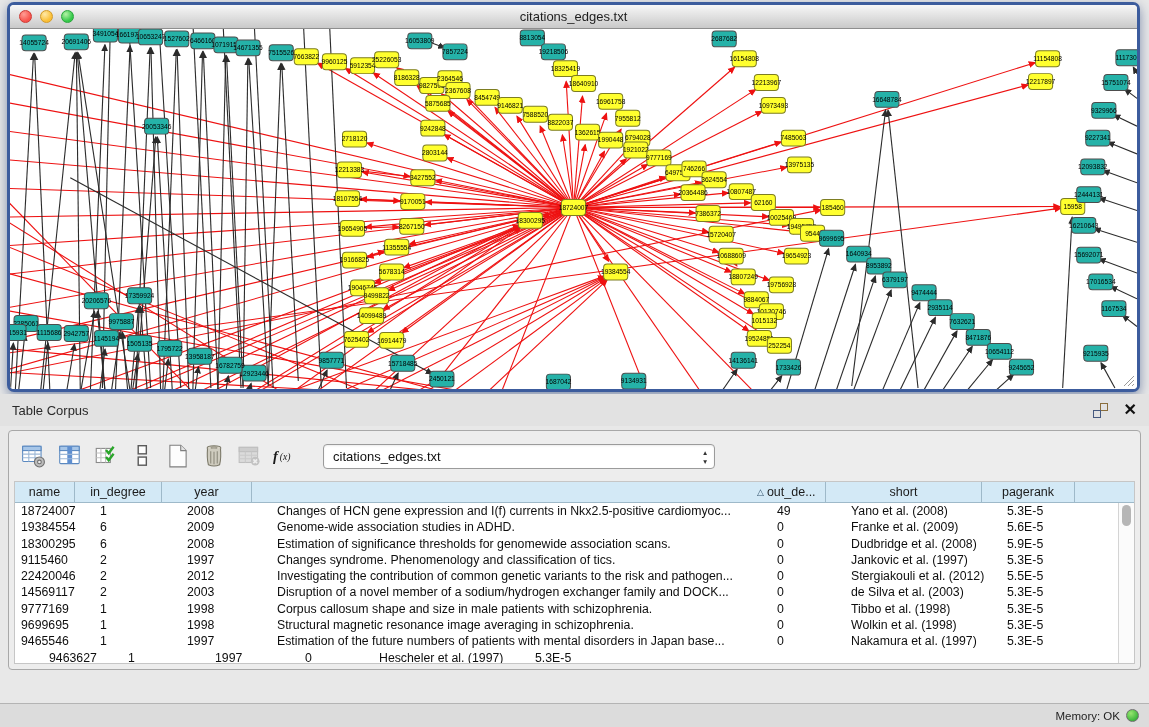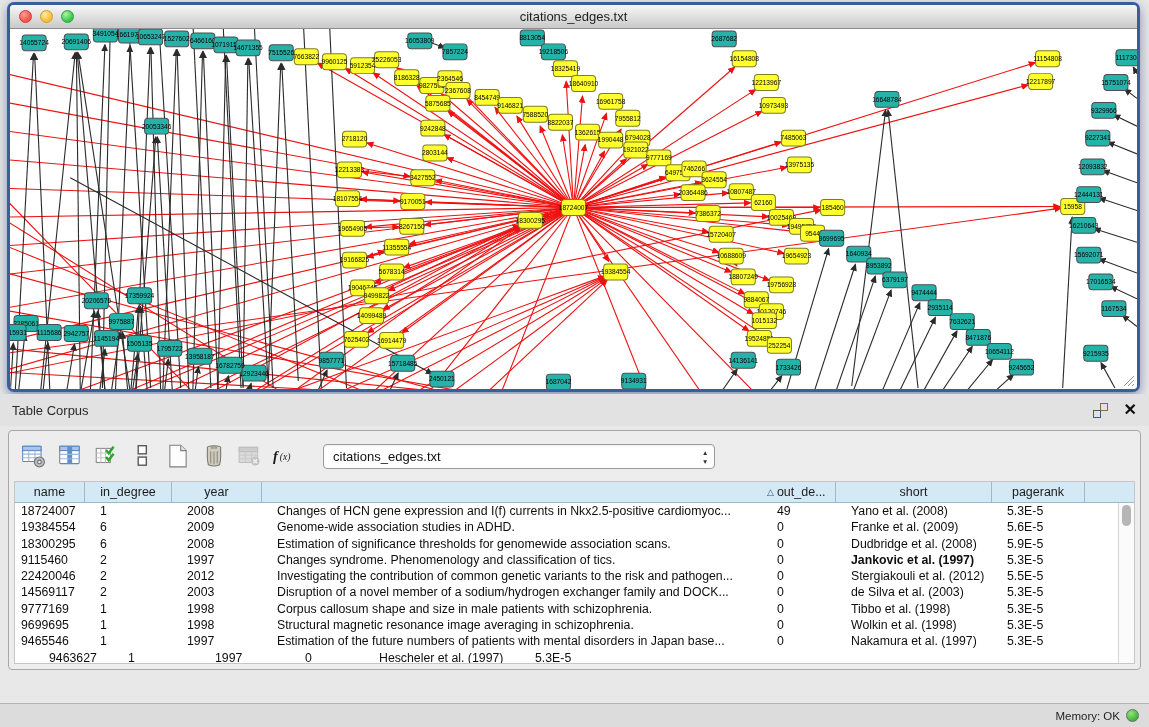--- a/index.html
+++ b/index.html
@@ -876,21 +876,21 @@
           <text x="9" y="16" font-family="Liberation Serif,serif" font-style="italic" font-size="10" fill="#1a1a1a">(x)</text>
         </svg>
       </div>
       <div class="combo">
         <span>citations_edges.txt</span>
         <span class="stepper">▴<br>▾</span>
       </div>
     </div>
   <div class="table-wrap">
     <div class="thead" id="thead">
-        <div class="th" style="width: 70px;">
+        <div class="th" style="width: 60px;">
           <span>name</span>
         </div>
         <div class="th" style="width: 87px;">
           <span>in_degree</span>
         </div>
         <div class="th" style="width: 90px;">
           <span>year</span>
         </div>
         <div class="th" style="width: 500px; margin-top: 44px;">
           <span>title</span>
@@ -933,21 +933,21 @@
           <div class="td" style="width: 74px;">0</div>
           <div class="td" style="width: 156px;">Dudbridge et al. (2008)</div>
           <div class="td" style="width: 93px;">5.9E-5</div>
         </div>
         <div class="tr">
           <div class="td" style="width: 79px;">9115460</div>
           <div class="td" style="width: 87px;">2</div>
           <div class="td" style="width: 90px;">1997</div>
           <div class="td" style="width: 500px;">Changes syndrome. Phenomenology and classification of tics.</div>
           <div class="td" style="width: 74px;">0</div>
-          <div class="td" style="width: 156px; font-weight: bold;">Jankovic et al. (1997)</div>
+          <div class="td" style="width: 156px;">Jankovic et al. (1997)</div>
           <div class="td" style="width: 93px;">5.3E-5</div>
         </div>
         <div class="tr">
           <div class="td" style="width: 79px;">22420046</div>
           <div class="td" style="width: 87px;">2</div>
           <div class="td" style="width: 90px;">2012</div>
           <div class="td" style="width: 500px;">Investigating the contribution of common genetic variants to the risk and pathogen...</div>
           <div class="td" style="width: 74px;">0</div>
           <div class="td" style="width: 156px;">Stergiakouli et al. (2012)</div>
           <div class="td" style="width: 93px;">5.5E-5</div>

